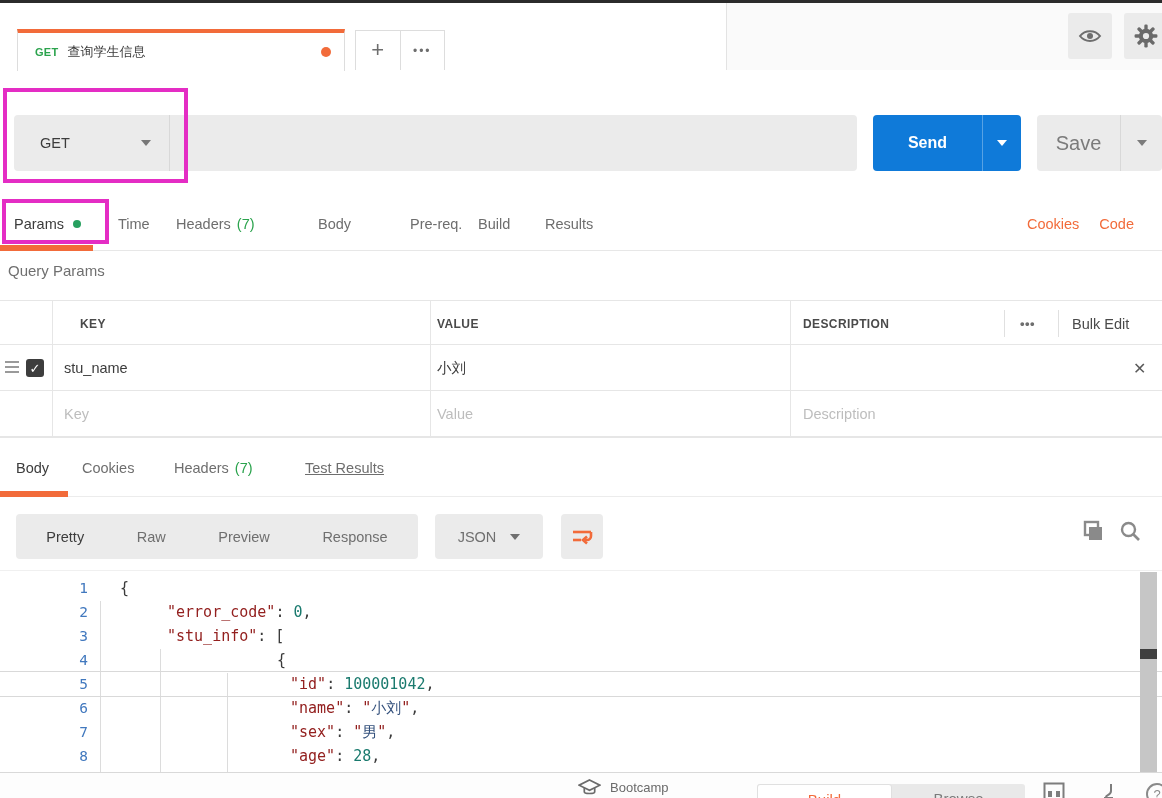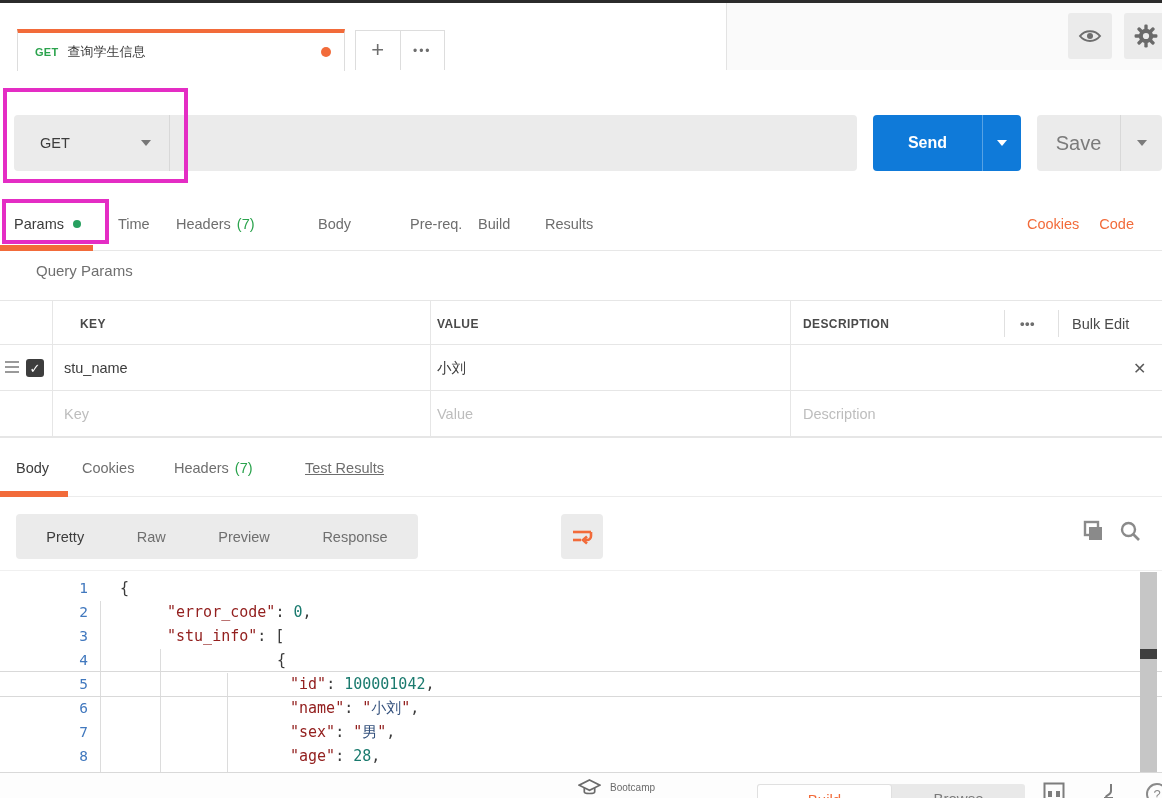--- a/index.html
+++ b/index.html
@@ -47,21 +47,21 @@
   
   .rtabs{top:197px;left:0;width:1162px;height:54px;background:#fff;border-bottom:1px solid #e7e7e7;box-sizing:border-box;}
   .rtab{position:absolute;top:0;height:54px;display:flex;align-items:center;color:#6e6e6e;font-size:14.5px;}
   .rtab.active{color:#3c3c3c;}
   .green{color:#2ba34d;}
   .gdot{width:8px;height:8px;border-radius:50%;background:#27a05f;margin-left:9px;}
   .rtab-underline{position:absolute;left:0;top:48px;width:93px;height:6px;background:#f26b3a;}
   .rlinks{position:absolute;right:0;top:0;height:54px;display:flex;align-items:center;gap:20px;padding-right:28px;}
   .olink{color:#f26b3a;font-size:14.5px;}
   
-  .qp-title{top:262px;left:36px;font-size:15px;color:#6f6f6f;}
+  .qp-title{top:262px;left:8px;font-size:15px;color:#6f6f6f;}
   .qp-table{top:300px;left:0;width:1162px;height:137px;}
   .qp-hrow{position:absolute;top:0;left:0;width:1162px;height:45px;border-top:1px solid #e6e6e6;border-bottom:1px solid #e6e6e6;box-sizing:border-box;}
   .qp-col-label{position:absolute;top:0;height:45px;display:flex;align-items:center;font-size:12px;font-weight:bold;color:#4a4a4a;letter-spacing:.4px;}
   .vline{position:absolute;width:1px;background:#e6e6e6;}
   .hdr-div{position:absolute;top:9px;height:27px;width:1px;background:#e0e0e0;}
   .qp-row{position:absolute;left:0;width:1162px;height:46px;border-bottom:1px solid #e6e6e6;box-sizing:border-box;}
   .cellt{position:absolute;top:0;height:46px;display:flex;align-items:center;font-size:14.5px;color:#3c3c3c;}
   .ph{color:#bdbdbd;}
   .drag{position:absolute;left:5px;top:16px;width:14px;}
   .drag i{display:block;height:2px;background:#9a9a9a;margin-bottom:3px;}
@@ -97,21 +97,21 @@
   .ln-content{position:absolute;top:0;white-space:pre;}
   .tok-key{color:#93201f;}
   .tok-punc{color:#3a3a3a;}
   .tok-num{color:#1a7a6e;}
   .tok-quote{color:#93201f;}
   .tok-cjk{color:#33507c;}
   .sbar{position:absolute;left:1140px;top:1px;width:17px;height:201px;background:#c6c6c6;}
   .sbar-mark{position:absolute;left:0;top:77px;width:17px;height:10px;background:#3f3f3f;}
   
   .bottom-bar{top:772px;left:0;width:1162px;height:26px;background:#fdfdfd;border-top:1px solid #d9d9d9;box-sizing:border-box;}
-  .bootcamp{position:absolute;left:578px;top:6px;display:flex;align-items:center;gap:9px;color:#6b6b6b;font-size:10px;}
+  .bootcamp{position:absolute;left:578px;top:6px;display:flex;align-items:center;gap:9px;color:#6b6b6b;font-size:13px;}
   .segctl{position:absolute;left:757px;top:11px;width:268px;height:34px;background:#e9e9e9;border-radius:3px;display:flex;}
   .seg{flex:1;display:flex;align-items:flex-start;justify-content:center;padding-top:6px;font-size:15px;color:#7a7a7a;}
   .seg.active{background:#fff;border:1px solid #e0e0e0;border-radius:3px;color:#f26b3a;box-sizing:border-box;}
   .bb-ic{position:absolute;top:9px;}
   .qcirc{position:absolute;left:1146px;top:10px;width:22px;height:22px;border:2px solid #8a8a8a;border-radius:50%;box-sizing:border-box;color:#8a8a8a;font-size:13px;display:flex;align-items:center;justify-content:center;}
 </style>
 </head>
 <body>
 
 <div class="abs top-strip"></div>
@@ -262,20 +262,24 @@
 
 </div>
 
 <div class="abs view-bar">
   <div class="pill modes">
     <span class="mode active">Pretty</span>
     <span class="mode">Raw</span>
     <span class="mode">Preview</span>
     <span class="mode">Response</span>
   </div>
+  <div class="pill fmt">
+    <span>JSON</span>
+    <span class="caret" style="color:#6f6f6f"></span>
+  </div>
   <div class="pill wrap-pill">
     <svg width="22" height="20" viewBox="0 0 22 20">
       <path d="M2 5 H20" stroke="#f26b3a" stroke-width="2.6" fill="none"></path>
       <path d="M2 13 H10" stroke="#f26b3a" stroke-width="2.6" fill="none"></path>
       <path d="M20 5 V9 a4 4 0 0 1 -4 4 h-2" stroke="#f26b3a" stroke-width="2.6" fill="none"></path>
       <path d="M16 9.5 L12 13 L16 16.5" stroke="#f26b3a" stroke-width="2.6" fill="none"></path>
     </svg>
   </div>
   <div class="tool-ic" style="left:1081px;">
     <svg width="24" height="24" viewBox="0 0 24 24">

